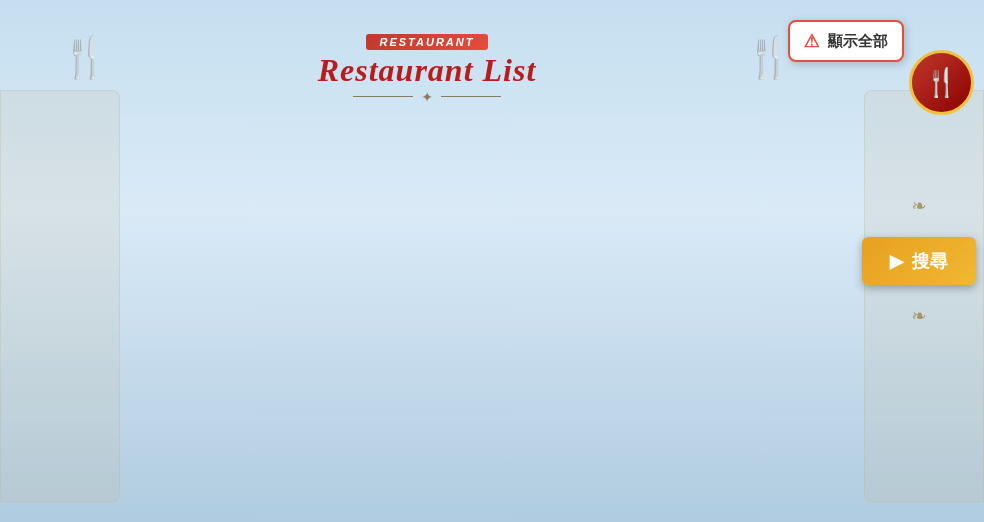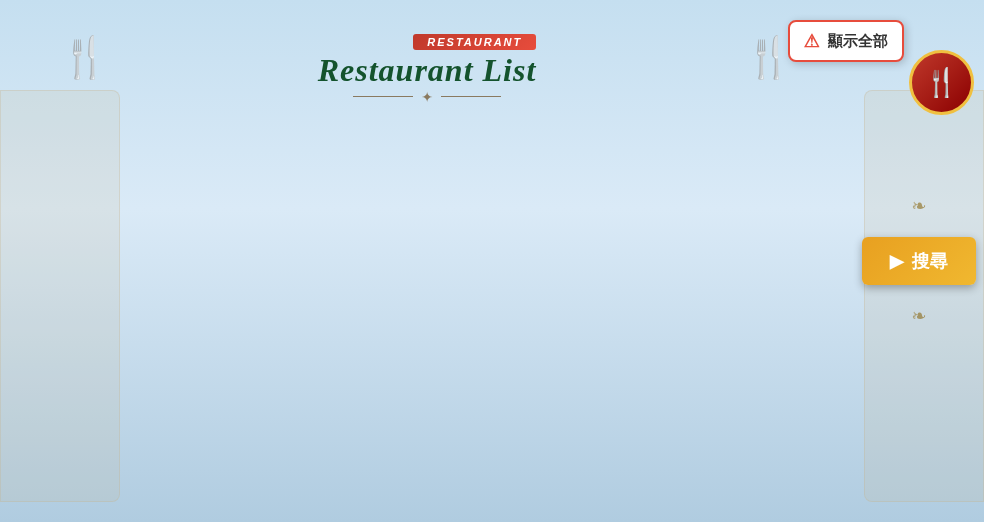--- a/index.html
+++ b/index.html
@@ -32,41 +32,41 @@
     .header-banner {
       display: flex;
       align-items: center;
       justify-content: center;
       position: relative;
       margin: 0 0 4px 0;
       height: 80px;
     }
 
     .header-title-box {
-      text-align: right;
+      text-align: center;
       position: relative;
     }
 
     .restaurant-label {
       background: linear-gradient(135deg, #c0392b, #e74c3c);
       color: white;
       font-size: 11px;
       font-weight: bold;
       padding: 2px 14px;
       border-radius: 3px;
       letter-spacing: 2px;
       display: inline-block;
       margin-bottom: 2px;
       font-style: italic;
     }
 
     .restaurant-list-title {
       font-size: 32px;
       font-family: Georgia, serif;
-      color: #14532d;
+      color: #b91c1c;
       font-style: italic;
       font-weight: bold;
       letter-spacing: 1px;
     }
 
     
     .cutlery-left {
       position: absolute;
       left: 60px;
       top: 5px;

